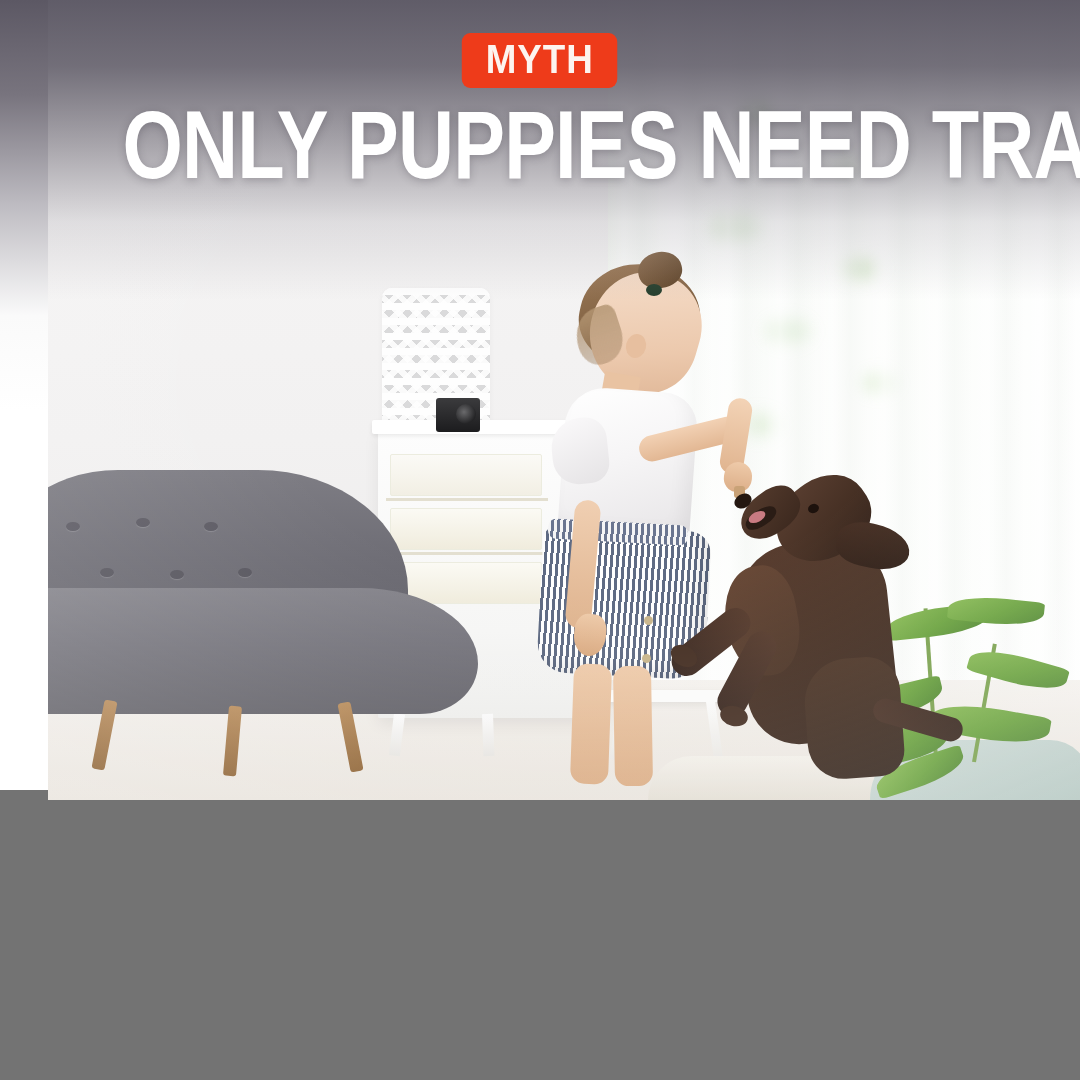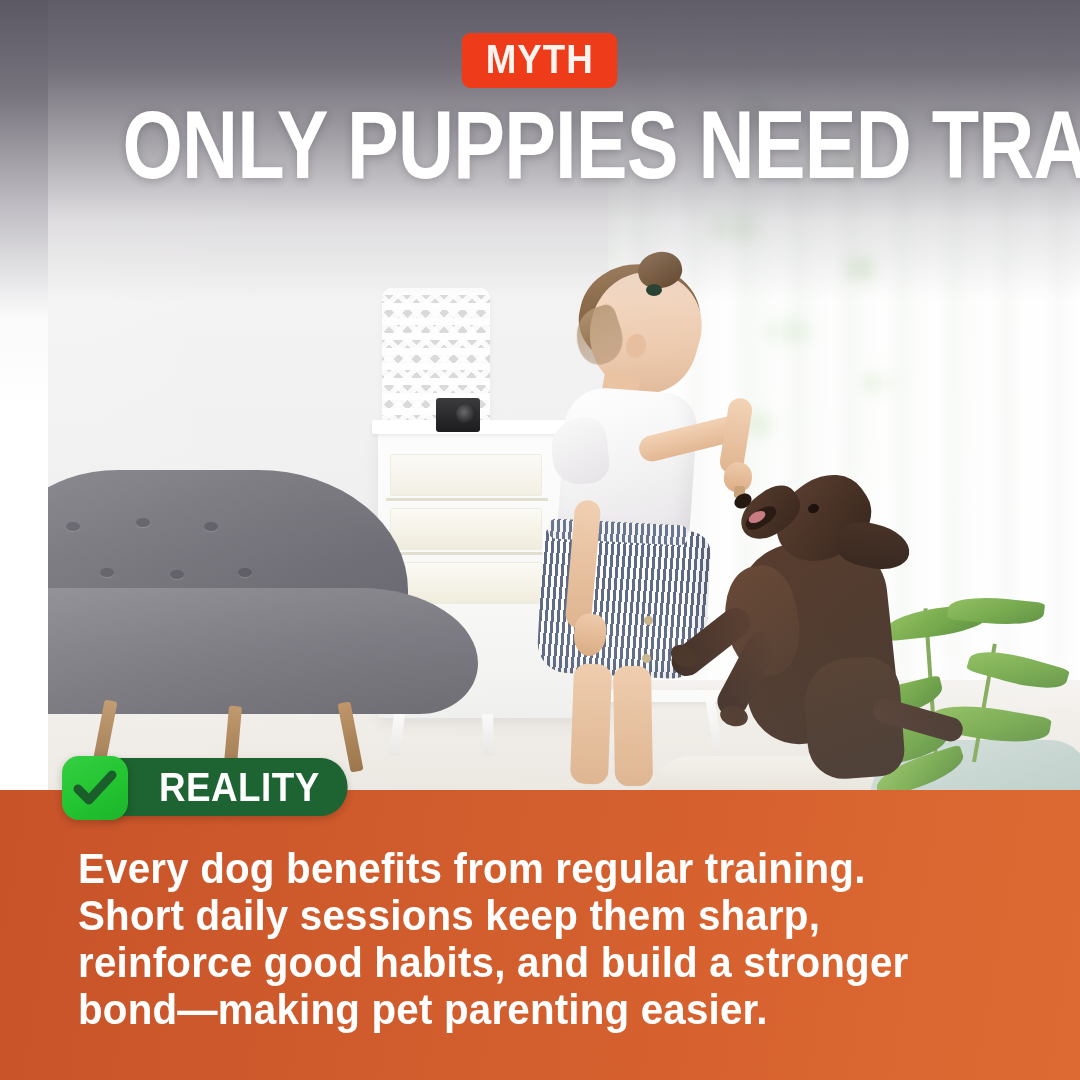--- a/index.html
+++ b/index.html
@@ -794,27 +794,14 @@
     <div class="top-scrim"></div>
   </div>
 
   <div class="left-band"></div>
 
   <div class="header-zone">
     <div class="myth-badge">MYTH</div>
     <div class="headline">ONLY PUPPIES NEED TRAINING.</div>
   </div>
 
-  <div class="orange-panel">
-
-    <div class="reality-badge">
-      <div class="reality-pill">REALITY</div>
-      <div class="check-tile">
-        <svg width="44" height="40" viewBox="0 0 44 40" aria-hidden="true">
-          <path d="M5 21 L16 32 L39 7" fill="none" stroke="#1b5e2b" stroke-width="9" stroke-linecap="round" stroke-linejoin="round"></path>
-        </svg>
-      </div>
-    </div>
-
-    <div class="body-copy">Every dog benefits from regular training. Short daily sessions keep them sharp, reinforce good habits, and build a stronger bond—making pet parenting easier.</div>
-  </div>
 
 </div>
 
 </body></html>

